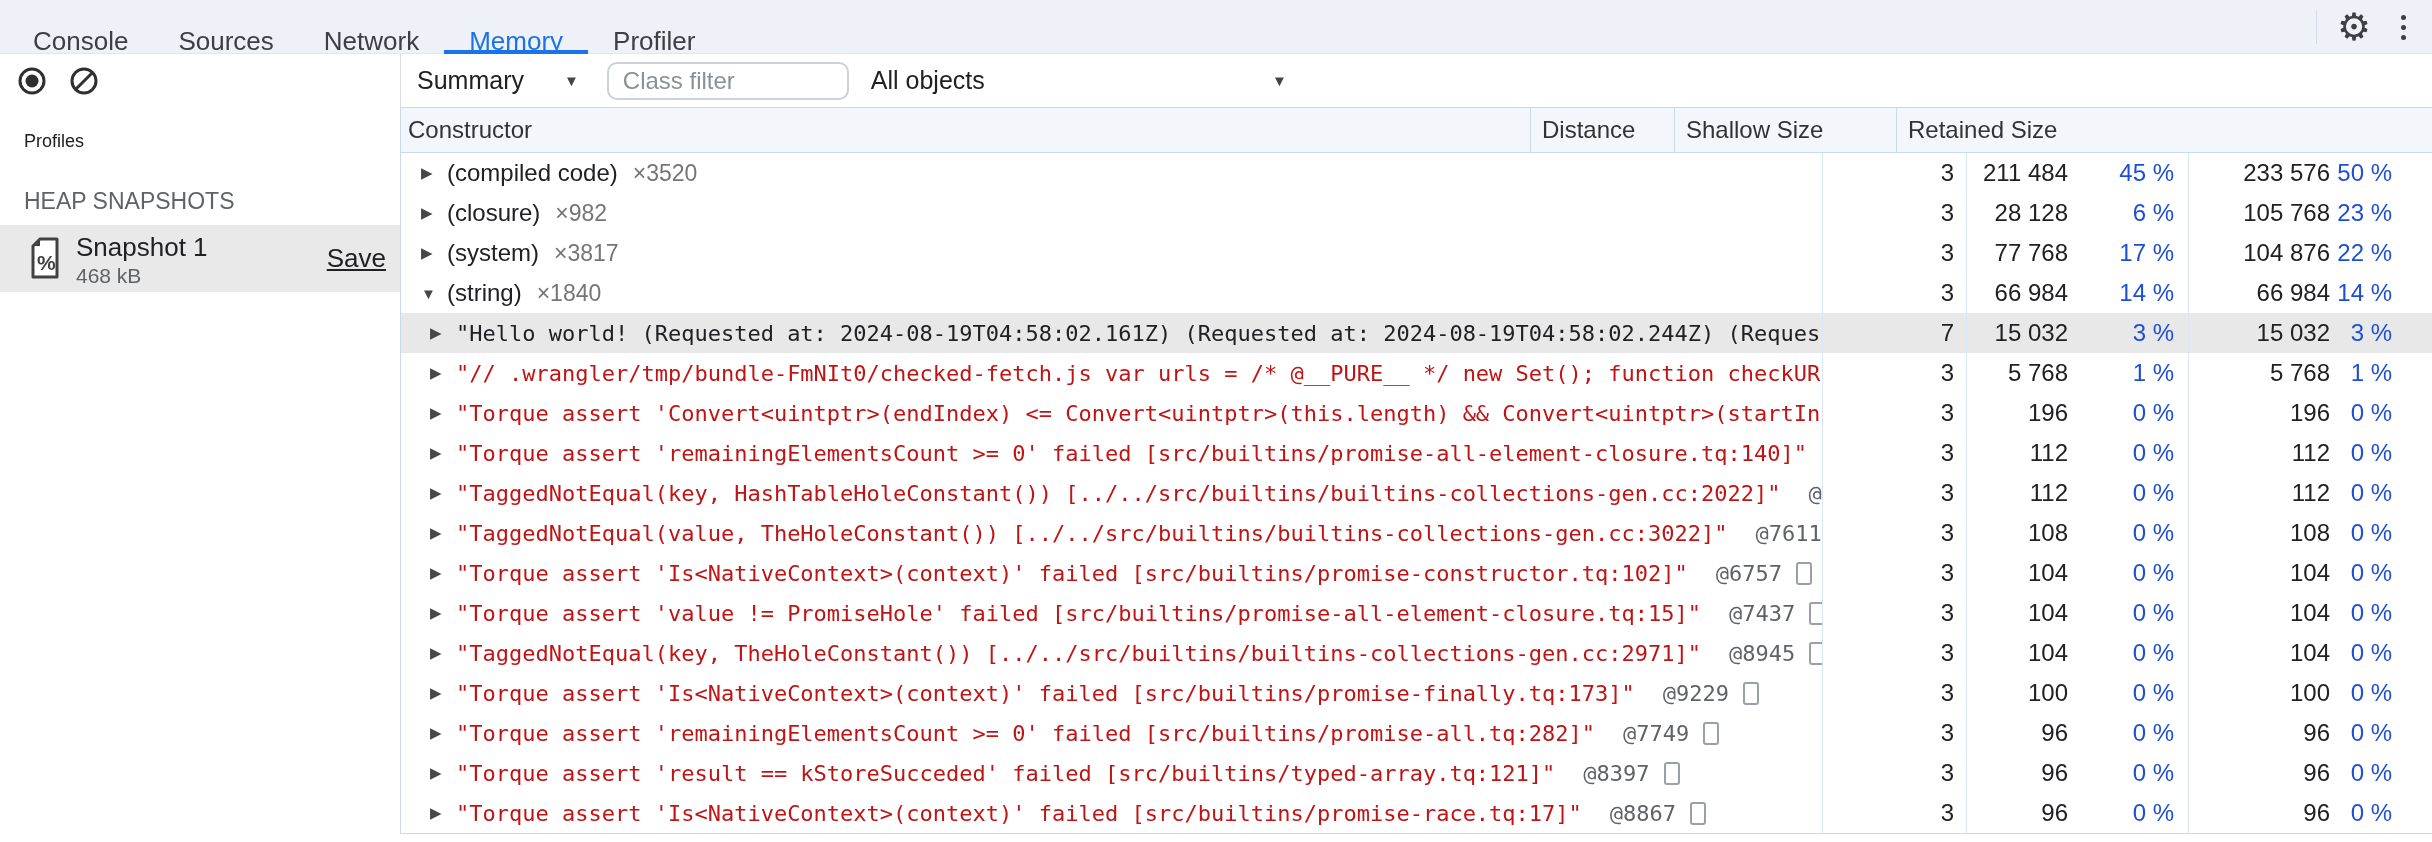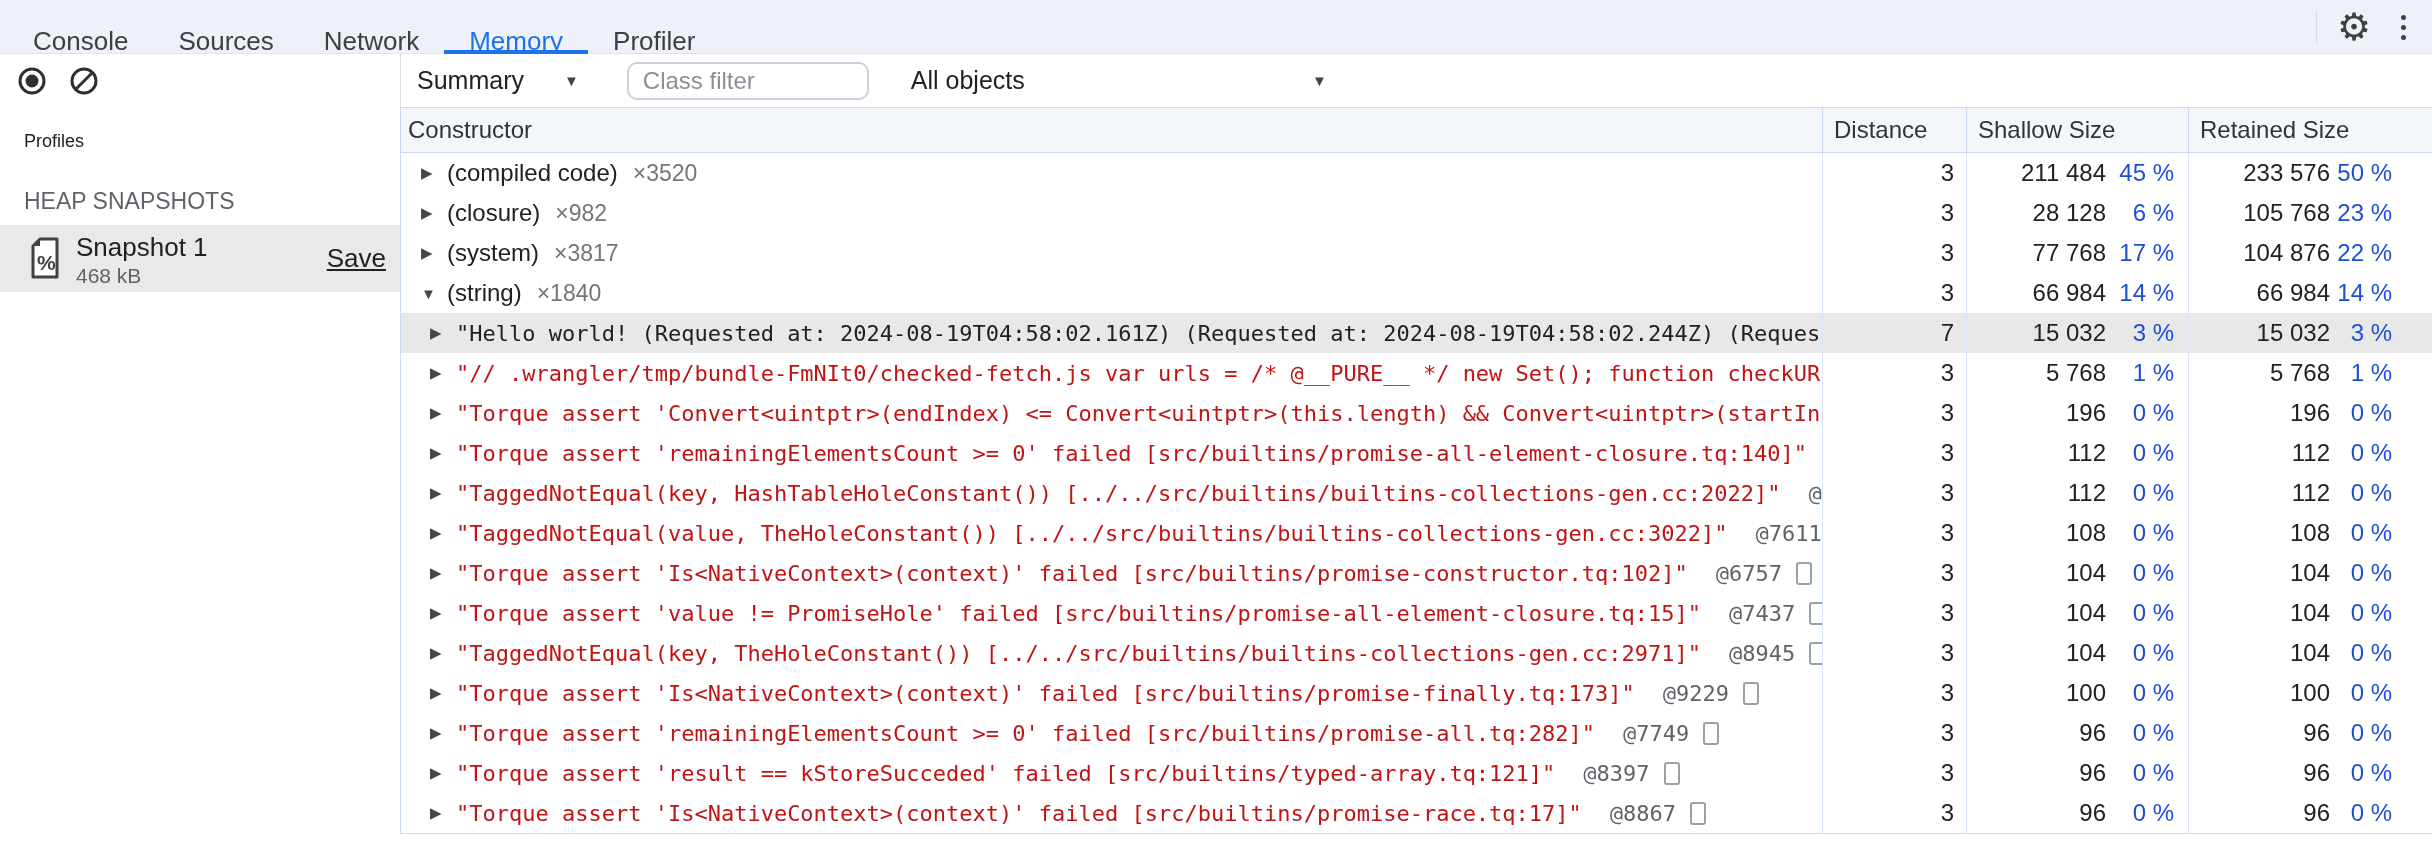--- a/index.html
+++ b/index.html
@@ -25,53 +25,53 @@
   .sidebar-title { position:absolute; top:131px; left:24px; font-size:18px; color:#202124; }
   .heap-label { position:absolute; top:188px; left:24px; font-size:23px; color:#5f6368; }
   .snapshot-item { position:absolute; top:225px; left:0; width:400px; height:67px; background:#e9e9e9; }
   .snap-icon { position:absolute; left:30px; top:12px; }
   .snap-title { position:absolute; left:76px; top:7px; font-size:26px; color:#202124;text-align:center; }
   .snap-size { position:absolute; left:76px; top:39px; font-size:21px; color:#5f6368; }
   .snap-save { position:absolute; right:14px; top:18px; font-size:26px; color:#202124; text-decoration:underline; cursor:pointer; }
 
   
   .main-toolbar { position:absolute; top:54px; left:400px; right:0; height:53px; background:#fff;
-                  border-left:1px solid #dadce0; box-sizing:border-box; display:flex; align-items:center;gap:20px; }
+                  border-left:1px solid #dadce0; box-sizing:border-box; display:flex; align-items:center; }
   .summary-select { display:flex; align-items:center; margin-left:16px; font-size:25px; color:#202124; }
   .dd-arrow { font-size:15px; color:#444; margin-left:40px; }
   .class-filter { margin-left:28px; width:210px; height:34px; border:2px solid #ccd0d7; border-radius:10px;
                   font-size:24px; padding:0 14px; color:#202124; outline:none; font-family:"Liberation Sans",sans-serif; }
   .class-filter::placeholder { color:#8a9097; }
   .objects-select { display:flex; align-items:center; justify-content:space-between; margin-left:22px;
                     width:416px; font-size:25px; color:#202124; }
 
   
   .grid-header { position:absolute; top:107px; left:400px; right:0; height:46px; background:#f3f6fb;
                  border-top:1px solid #c9d9ef; border-bottom:1px solid #c9d9ef; box-sizing:border-box;
                  display:flex; font-size:24px; color:#333; }
   .gh-cell { line-height:43px; padding-left:11px; border-right:1px solid #c9d9ef; box-sizing:border-box; }
-  .gh-name { width:1423px;padding-left:8px; } .gh-dist { width:144px; } .gh-shallow { width:222px; } .gh-ret { width:243px; border-right:none; }
+  .gh-name { width:1131px;padding-left:8px; } .gh-dist { width:144px; } .gh-shallow { width:222px; } .gh-ret { width:243px; border-right:none; }
   .grid-vline { position:absolute; left:400px; top:107px; width:1px; height:727px; background:#c9d9ef; }
   .grid-bottom { position:absolute; left:400px; right:0; top:833px; height:1px; background:#c9d9ef; }
   .grid-body { position:absolute; top:153px; left:401px; right:0; height:680px; overflow:hidden; }
 
   .grid-row { display:flex; height:40px; }
   .grid-row.selected { background:#e8e8e8; }
   .cell { box-sizing:border-box; border-right:1px solid #d9e6f7; height:40px; display:flex; align-items:center; }
   .c-name { width:1422px; overflow:hidden; white-space:nowrap; padding-left:20px; }
   .grid-row.child .c-name { padding-left:29px; }
   .tri { width:26px; flex:none; font-size:15px; color:#474747; }
   .row-text { font-size:24px; color:#202124; flex:none; }
   .grid-row.child .row-text { font-family:"DejaVu Sans Mono", monospace; font-size:22px; }
   .row-text.red { color:#c01414; }
   .count { margin-left:15px; font-size:23px; color:#757575; flex:none; }
   .oid { margin-left:13px; font-family:"DejaVu Sans Mono", monospace; font-size:22px; color:#5f6368; flex:none; }
   .boxglyph { flex:none; margin-left:14px; width:12px; height:19px; border:2px solid #9aa0a6; border-radius:3px; display:none; }
   .c-dist { width:144px; justify-content:flex-end; padding-right:12px; font-size:24px; color:#202124; }
-  .c-shallow { width:222px; padding-right:14px; }
+  .c-shallow { width:222px; padding-right:14px;gap:38px; }
   .c-ret { width:243px; padding-right:40px; border-right:none; }
   .val { flex:1; text-align:right; font-size:24px; color:#202124; }
   .pct { text-align:right; font-size:24px; color:#1d4ed8; }
   .c-shallow .pct { width:68px; } .c-ret .pct { width:62px; }
 </style>
 </head>
 <body>
 
 <div class="app">
 

